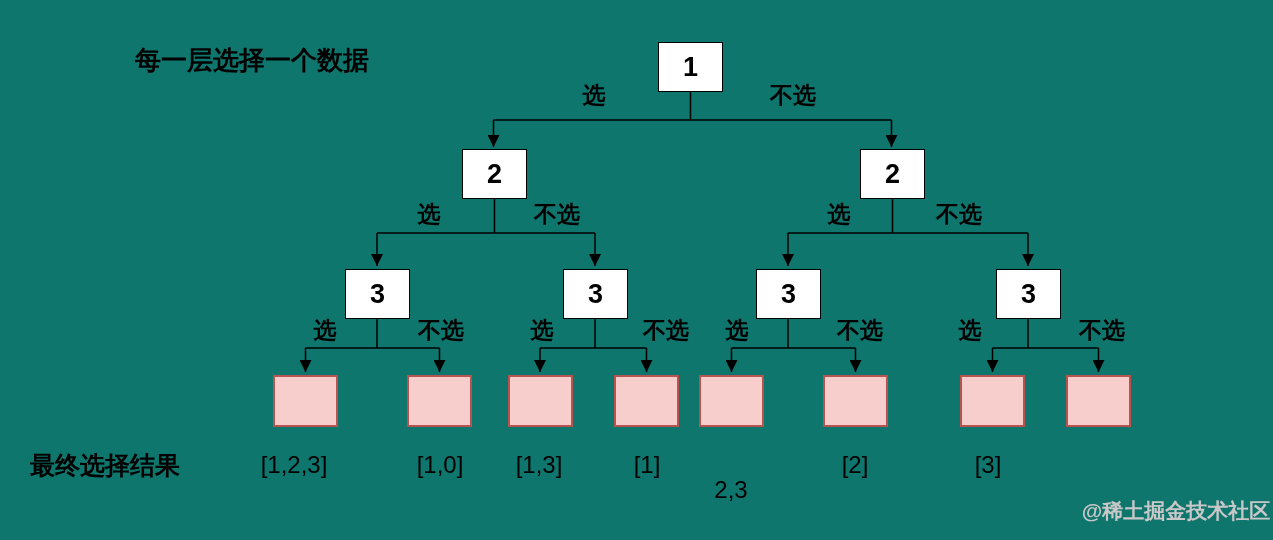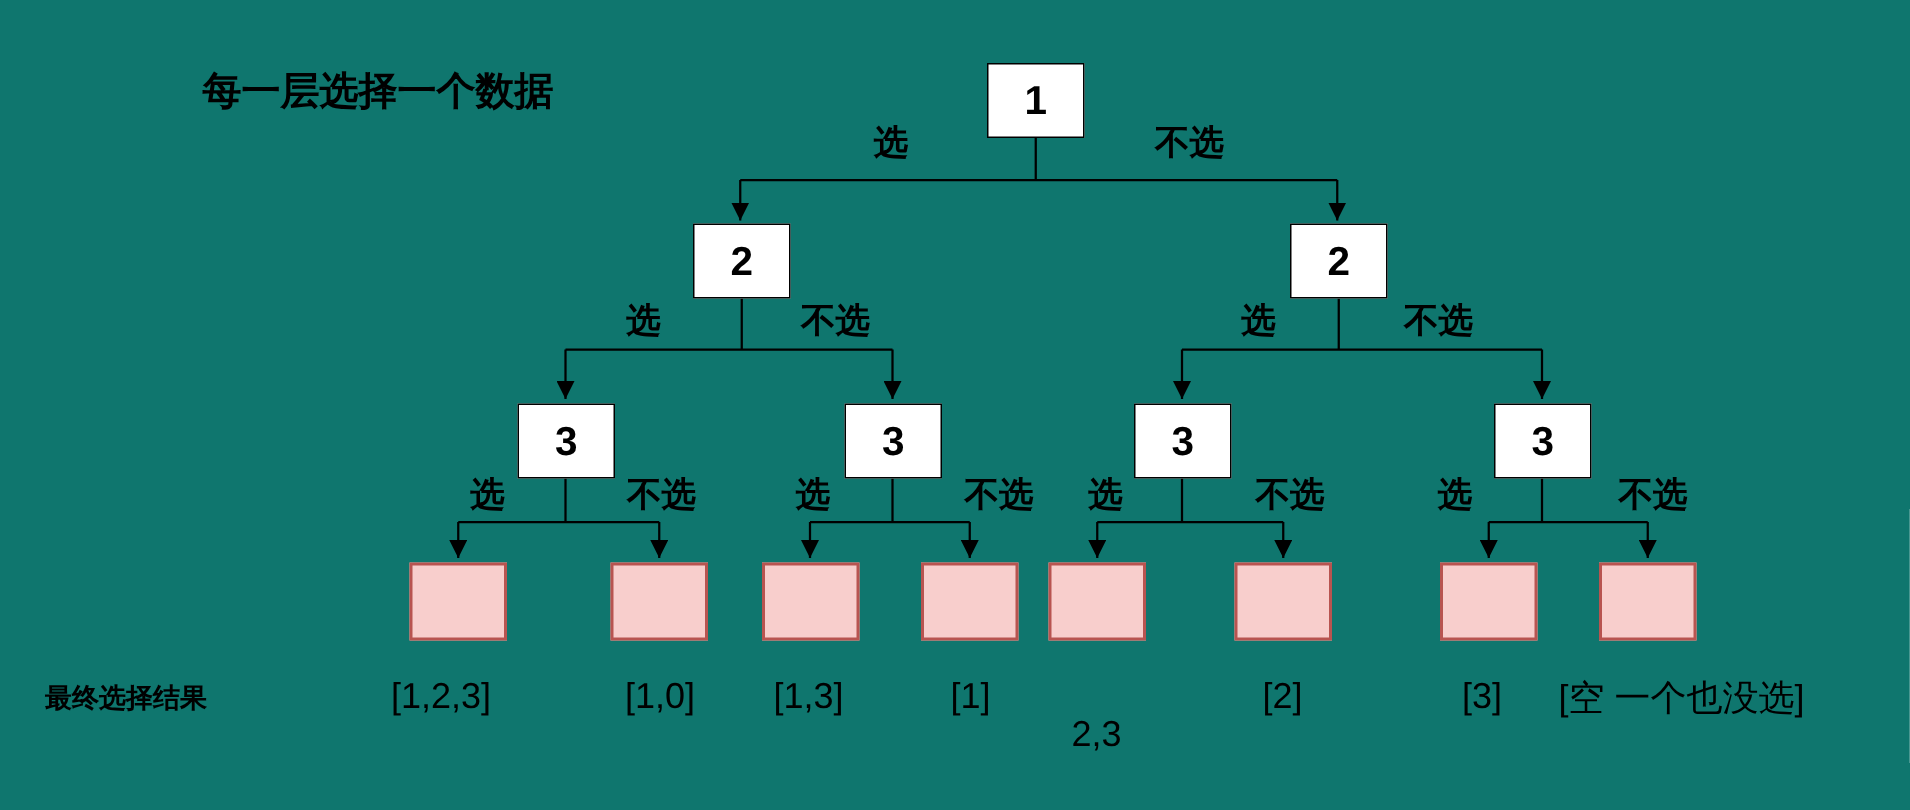--- a/index.html
+++ b/index.html
@@ -56,21 +56,21 @@
   .title {
     position: absolute;
     left: 135px; top: 43px;
     font-size: 26px; font-weight: 600; color: #000;
     white-space: nowrap;
   }
   .caption {
     position: absolute;
     left: 30px; top: 465px;
     transform: translateY(-50%);
-    font-size: 18px; font-weight: 600; color: #000;
+    font-size: 25px; font-weight: 600; color: #000;
     white-space: nowrap;
     text-align: center;
   }
   .watermark {
     position: absolute;
     left: 1176px; top: 511px;
     transform: translate(-50%, -50%);
     font-size: 21px; font-weight: 600;
     color: var(--watermark);
     white-space: nowrap;
@@ -112,20 +112,21 @@
     <path d="M731.5,348 L731.5,372" marker-end="url(#arrow)"></path>
     <path d="M855.5,348 L855.5,372" marker-end="url(#arrow)"></path>
 
     <path d="M1028,319 L1028,348 M992.5,348 L1098.5,348"></path>
     <path d="M992.5,348 L992.5,372" marker-end="url(#arrow)"></path>
     <path d="M1098.5,348 L1098.5,372" marker-end="url(#arrow)"></path>
   </svg>
 
   <div class="title">每一层选择一个数据</div>
   <div class="caption">最终选择结果</div>
+  <div class="watermark">@稀土掘金技术社区</div>
 
   <div class="node" style="left:658px; top:42px;">1</div>
   <div class="node" style="left:462px; top:149px;">2</div>
   <div class="node" style="left:860px; top:149px;">2</div>
   <div class="node" style="left:345px; top:269px;">3</div>
   <div class="node" style="left:563px; top:269px;">3</div>
   <div class="node" style="left:756px; top:269px;">3</div>
   <div class="node" style="left:996px; top:269px;">3</div>
 
   <div class="edge-label" style="left:594px; top:95px;">选</div>
@@ -154,15 +155,14 @@
   <div class="leaf" style="left:960px; top:375px;"></div>
   <div class="leaf" style="left:1066px; top:375px;"></div>
 
   <div class="result" style="left:294px; top:465px;text-align:right;">[1,2,3]</div>
   <div class="result" style="left:440px; top:465px;">[1,0]</div>
   <div class="result" style="left:539px; top:465px;text-align:center;">[1,3]</div>
   <div class="result" style="left:647px; top:465px;">[1]</div>
   <div class="result" style="left:731px; top:490px;">2,3</div>
   <div class="result" style="left:855px; top:465px;">[2]</div>
   <div class="result" style="left:988px; top:465px;">[3]</div>
-  <div class="result" style="left:1121px; top:465px;">[空 一个也没选]</div>
 
 </div>
 
 </body></html>

